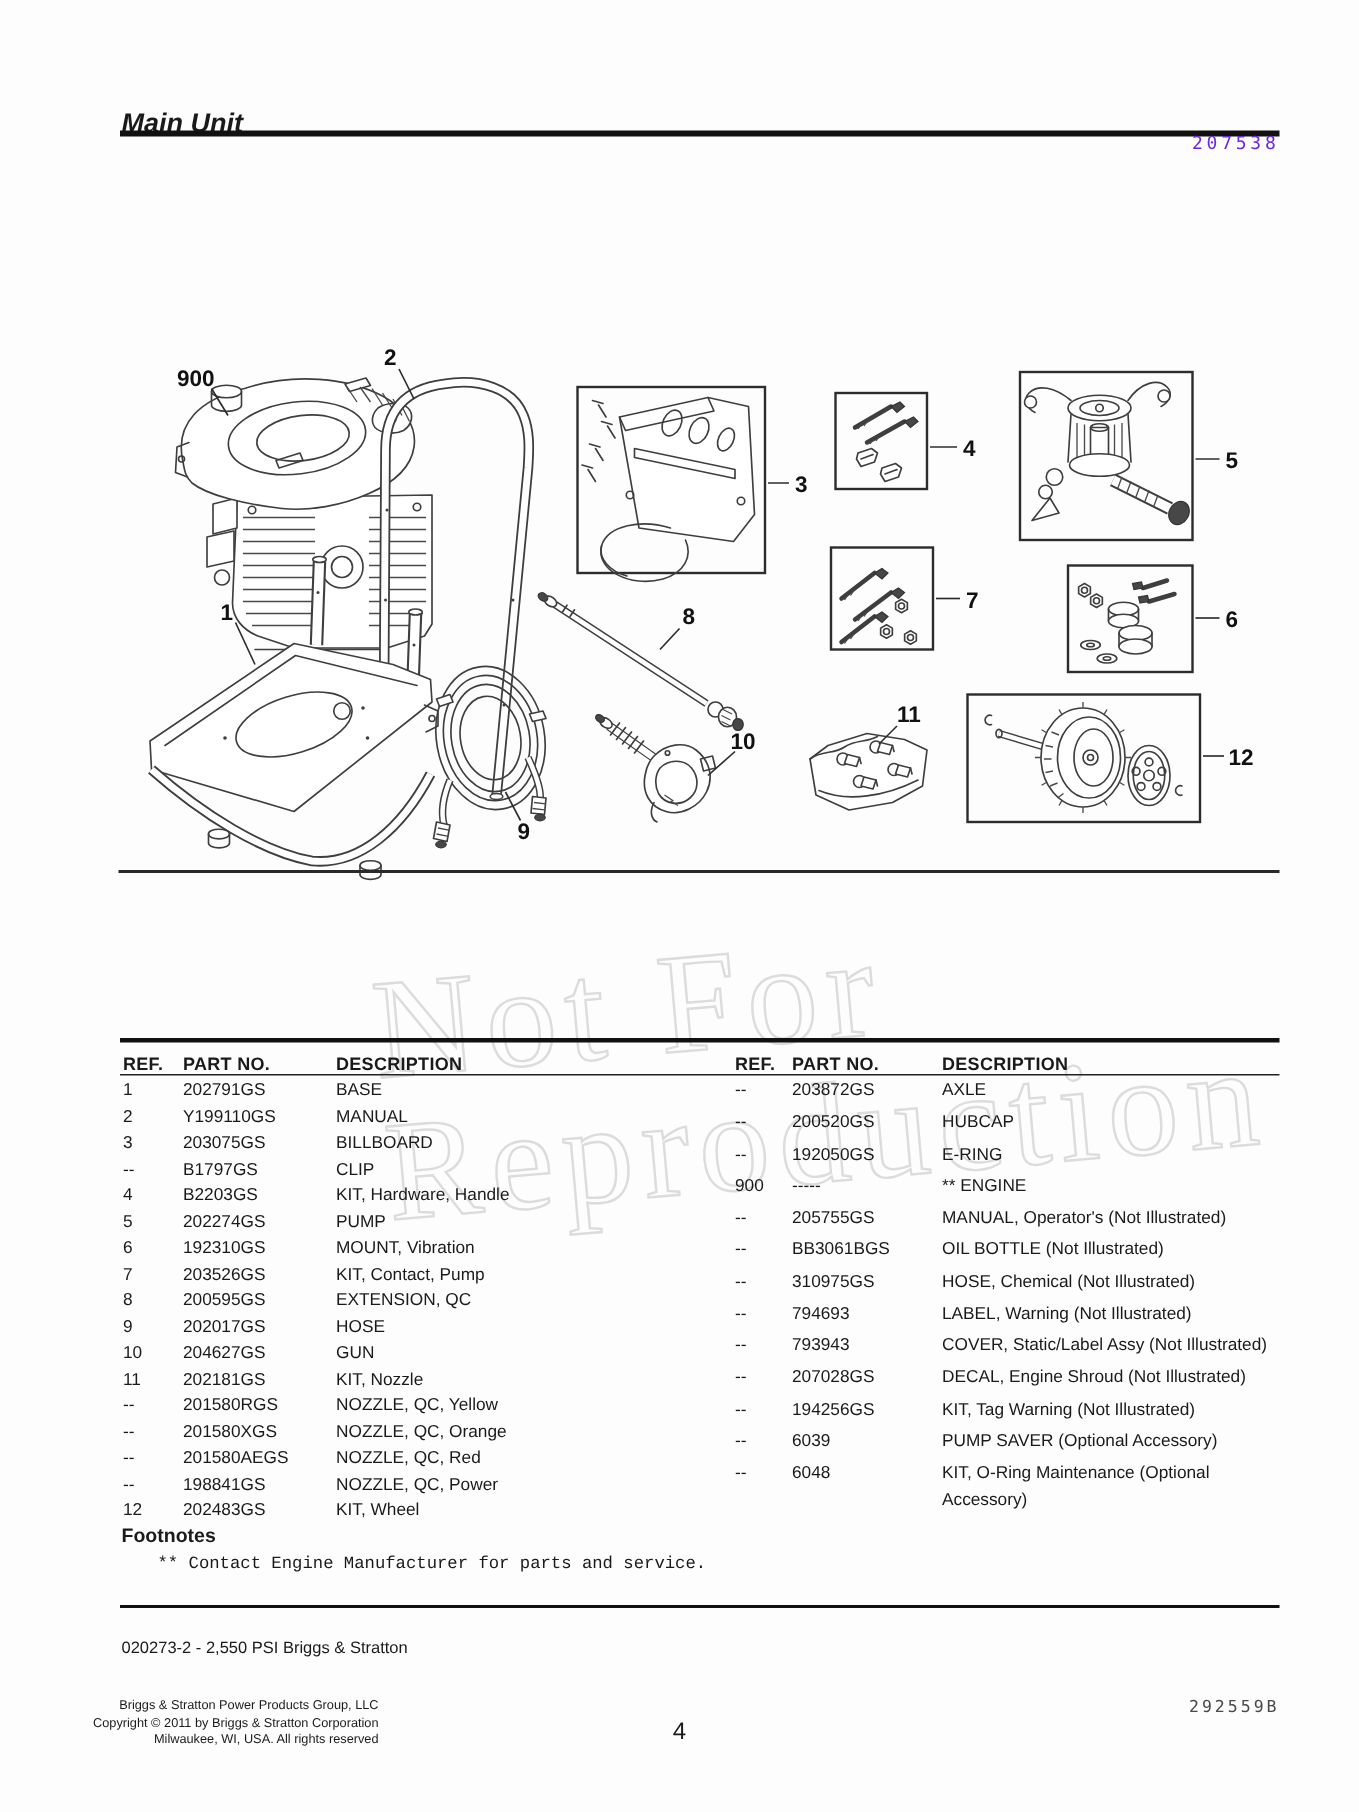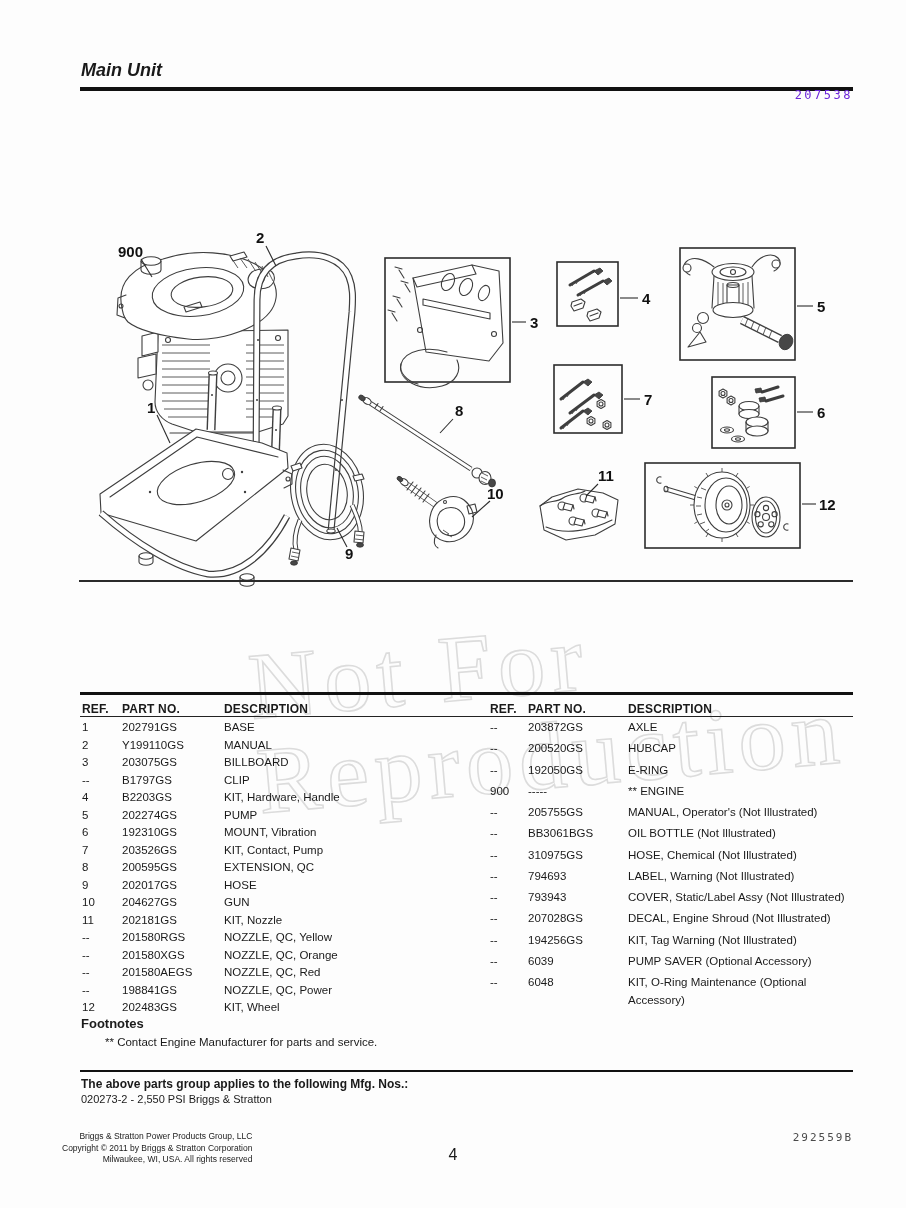--- a/index.html
+++ b/index.html
@@ -1,19 +1,19 @@
 <!DOCTYPE html>
 <html><head>
 <meta charset="utf-8">
 <style>
   html,body{margin:0;padding:0;background:#e8e8e8;}
   .page{position:relative;width:906px;height:1208px;background:#fdfdfd;margin:0 auto;
         font-family:"Liberation Sans",sans-serif;color:#1a1a1a;overflow:hidden;}
   
-  .title{position:absolute;left:81px;top:60px;font-size:18px;font-weight:bold;font-style:italic;}
+  .title{position:absolute;left:81px;top:72px;font-size:18px;font-weight:bold;font-style:italic;}
   .rule-title{position:absolute;left:80px;top:87px;width:773px;height:4px;background:#111;}
   .note{position:absolute;left:81px;top:98px;width:230px;font-size:11px;font-weight:bold;line-height:14.5px;}
   .doc-number{position:absolute;right:53px;top:88px;font-family:"DejaVu Sans Mono",monospace;
               font-size:12px;letter-spacing:2.5px;color:#6d28d9;}
   
   .watermark{position:absolute;left:245px;top:640px;transform:rotate(-5deg);transform-origin:0 0;
              font-family:"Liberation Serif",serif;font-size:95px;line-height:1.0;letter-spacing:6px;
              color:transparent;-webkit-text-stroke:1.6px #dcdcdc;white-space:nowrap;z-index:1;pointer-events:none;}
   
   .diagram{position:absolute;left:45px;top:205px;z-index:2;}
@@ -39,21 +39,21 @@
   table.parts{border-collapse:collapse;table-layout:fixed;}
   table.parts.left{width:408px;}
   table.parts.right{width:365px;}
   table.parts th{text-align:left;font-size:12px;font-weight:bold;height:21px;vertical-align:bottom;
                  padding:0 0 3px 2px;letter-spacing:0.2px;}
   table.parts td{font-size:11.5px;line-height:17.5px;vertical-align:top;padding:0 0 0 2px;}
   .col-ref-l{width:40px;} .col-part-l{width:102px;} .col-desc-l{width:266px;}
   .col-ref-r{width:38px;} .col-part-r{width:100px;} .col-desc-r{width:227px;}
   
   .footnotes-heading{position:absolute;left:81px;top:1016px;font-size:13px;font-weight:bold;z-index:3;}
-  .footnote-item{position:absolute;left:105px;top:1036px;font-size:11.5px;z-index:3;}
+  .footnote-item{position:absolute;left:105px;top:1036px;font-size:11.5px;z-index:3;font-family:Liberation Mono, monospace;}
   .rule-mid{position:absolute;left:80px;top:1070px;width:773px;height:2px;background:#111;}
   .mfg-heading{position:absolute;left:81px;top:1077px;font-size:12px;font-weight:bold;}
   .mfg-model{position:absolute;left:81px;top:1093px;font-size:11px;}
   
   .footer-company{position:absolute;left:62px;top:1131px;font-size:8.5px;line-height:11.5px;color:#1a1a1a;text-align:right;}
   .page-number{position:absolute;left:0;top:1146px;width:906px;text-align:center;font-size:16px;}
   .doc-code{position:absolute;right:53px;top:1131px;font-family:"DejaVu Sans Mono",monospace;
             font-size:11px;letter-spacing:2px;color:#4a4a4a;}
 </style>
 </head>
@@ -537,21 +537,20 @@
             </tr>
           </tbody>
       </table>
     </div>
   </div>
 
   <div class="footnotes-heading">Footnotes</div>
   <div class="footnote-item">** Contact Engine Manufacturer for parts and service.</div>
 
   <div class="rule-mid"></div>
-  <div class="mfg-heading">The above parts group applies to the following Mfg. Nos.:</div>
   <div class="mfg-model">020273-2 - 2,550 PSI Briggs &amp; Stratton</div>
 
   <div class="footer-company">
     <div>Briggs &amp; Stratton Power Products Group, LLC</div>
     <div>Copyright © 2011 by Briggs &amp; Stratton Corporation</div>
     <div>Milwaukee, WI, USA. All rights reserved</div>
   </div>
   <div class="page-number">4</div>
   <div class="doc-code">292559B</div>
 

